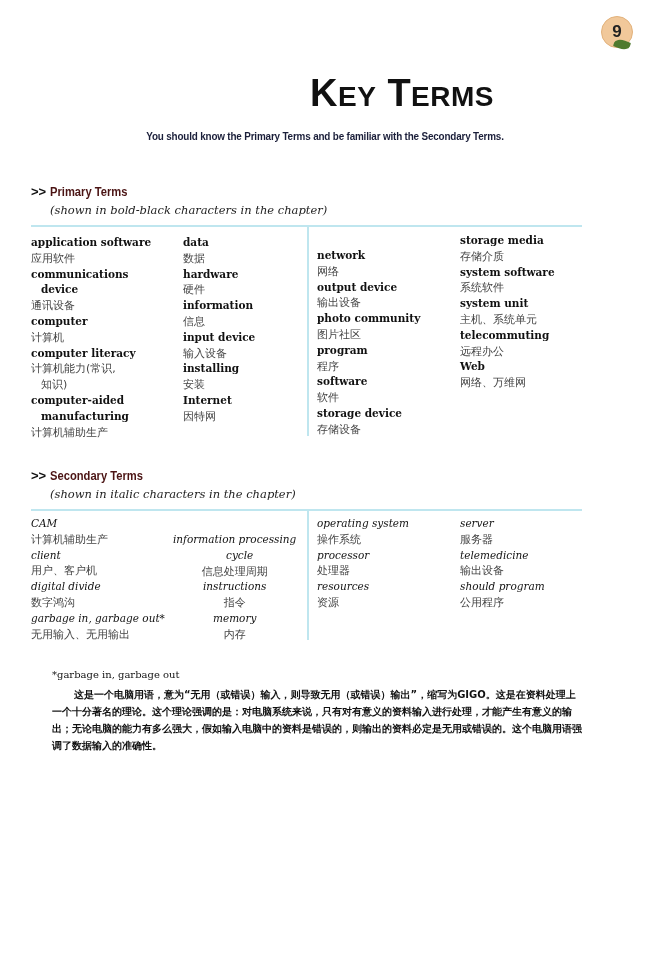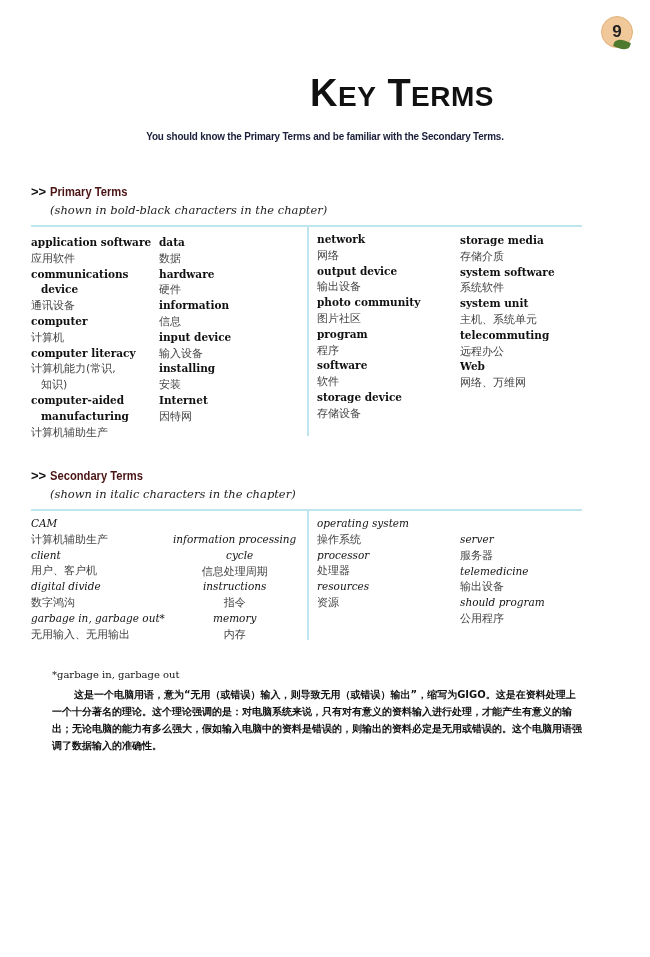--- a/index.html
+++ b/index.html
@@ -63,35 +63,35 @@
     <div class="cn">通讯设备</div>
     <div class="term">computer</div>
     <div class="cn">计算机</div>
     <div class="term">computer literacy</div>
     <div class="cn">计算机能力(常识,</div>
     <div class="cn indent">知识)</div>
     <div class="term">computer-aided</div>
     <div class="term indent">manufacturing</div>
     <div class="cn">计算机辅助生产</div>
   </div>
-<div class="col" style="left:159px; top:235px;">
+<div class="col" style="left:183px; top:235px;">
     <div class="term">data</div>
     <div class="cn">数据</div>
     <div class="term">hardware</div>
     <div class="cn">硬件</div>
     <div class="term">information</div>
     <div class="cn">信息</div>
     <div class="term">input device</div>
     <div class="cn">输入设备</div>
     <div class="term">installing</div>
     <div class="cn">安装</div>
     <div class="term">Internet</div>
     <div class="cn">因特网</div>
   </div>
-<div class="col" style="left:317px; top:232px;">
+<div class="col" style="left:317px; top:248px;">
     <div class="term">network</div>
     <div class="cn">网络</div>
     <div class="term">output device</div>
     <div class="cn">输出设备</div>
     <div class="term">photo community</div>
     <div class="cn">图片社区</div>
     <div class="term">program</div>
     <div class="cn">程序</div>
     <div class="term">software</div>
     <div class="cn">软件</div>
@@ -138,21 +138,21 @@
     <div class="cn">内存</div>
   </div>
 <div class="col" style="left:317px; top:516px;">
     <div class="term it">operating system</div>
     <div class="cn">操作系统</div>
     <div class="term it">processor</div>
     <div class="cn">处理器</div>
     <div class="term it">resources</div>
     <div class="cn">资源</div>
   </div>
-<div class="col" style="left:460px; top:516px;margin-top:16px;">
+<div class="col" style="left:460px; top:516px;">
     <div class="term it">server</div>
     <div class="cn">服务器</div>
     <div class="term it">telemedicine</div>
     <div class="cn">输出设备</div>
     <div class="term it">should program</div>
     <div class="cn">公用程序</div>
   </div>
 
 <div class="foot-title">*garbage in, garbage out</div>
 <div class="foot-body">这是一个电脑用语，意为“无用（或错误）输入，则导致无用（或错误）输出”，缩写为GIGO。这是在资料处理上一个十分著名的理论。这个理论强调的是：对电脑系统来说，只有对有意义的资料输入进行处理，才能产生有意义的输出；无论电脑的能力有多么强大，假如输入电脑中的资料是错误的，则输出的资料必定是无用或错误的。这个电脑用语强调了数据输入的准确性。</div>

